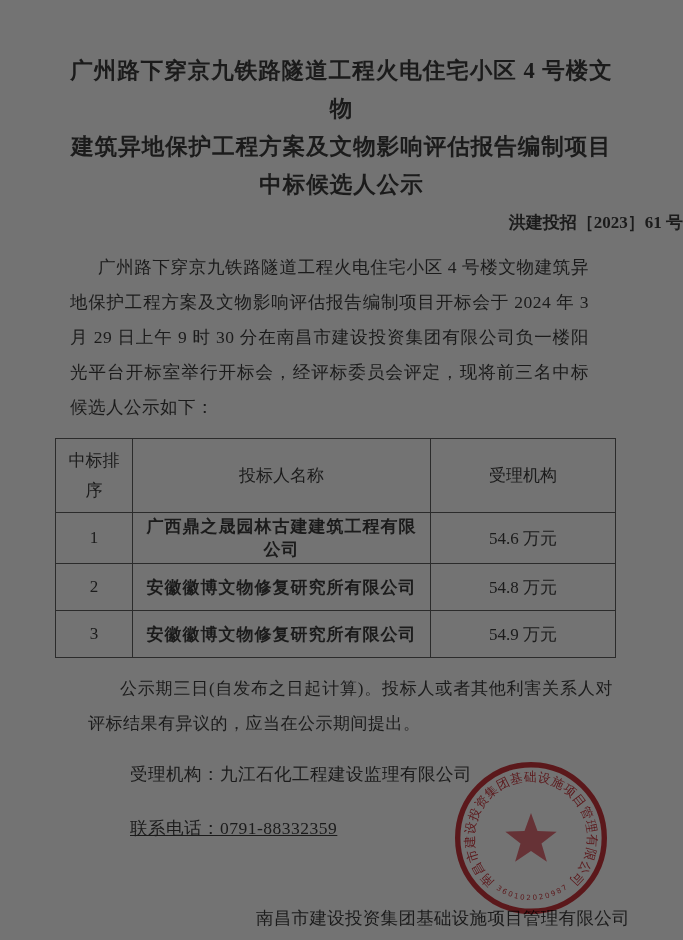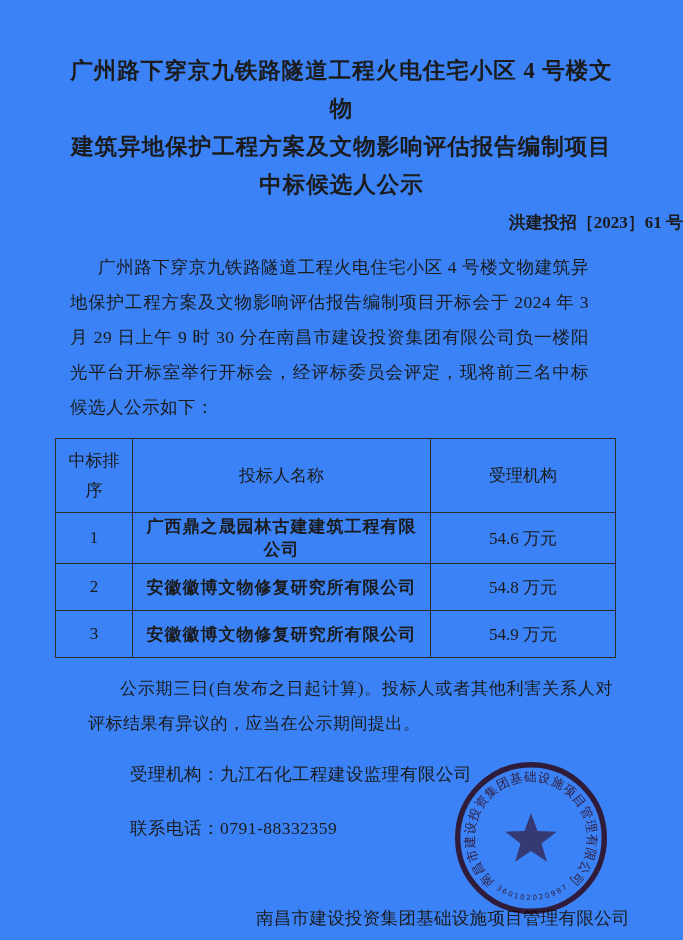--- a/index.html
+++ b/index.html
@@ -2,21 +2,21 @@
 <html lang="zh"><head>
 <meta charset="utf-8">
 <style>
   * { margin: 0; padding: 0; box-sizing: border-box; }
   html, body { background: #e8e8e8; }
   .page {
     position: relative;
     width: 683px;
     height: 940px;
     margin: 0 auto;
-    background: #3b82f6;
+    background: #737373;
     color: #1b1b1b;
     font-family: "Liberation Serif", "DejaVu Serif", serif;
     overflow: hidden;
   }
   .title-block {
     margin-top: 52px;
     padding: 0 62px;
     text-align: center;
     font-weight: bold;
     font-size: 22.5px;
@@ -60,21 +60,21 @@
   .bid-table td.bidder-cell { font-weight: 600; letter-spacing: 1px; }
   .notice-paragraph {
     margin: 13px 70px 0 88px;
     font-size: 17px;
     line-height: 35px;
     text-align: justify;
     text-indent: 32px;
     letter-spacing: .5px;
   }
   .agency-line { margin: 21px 0 0 130px; font-size: 17.5px; letter-spacing: .5px; }
-  .phone-line  { margin: 30px 16px 0 130px; font-size: 17.5px; letter-spacing: .5px; }
+  .phone-line  { margin: 30px 16px 0 130px; font-size: 17.5px; letter-spacing: .5px; text-decoration: underline; }
   .footer-company { margin: 66px 0 0 256px; font-size: 17.5px; letter-spacing: .3px; }
   .seal {
     position: absolute;
     left: 454px;
     top: 761px;
     width: 154px;
     height: 154px;
     mix-blend-mode: multiply;
     opacity: .93;
   }

